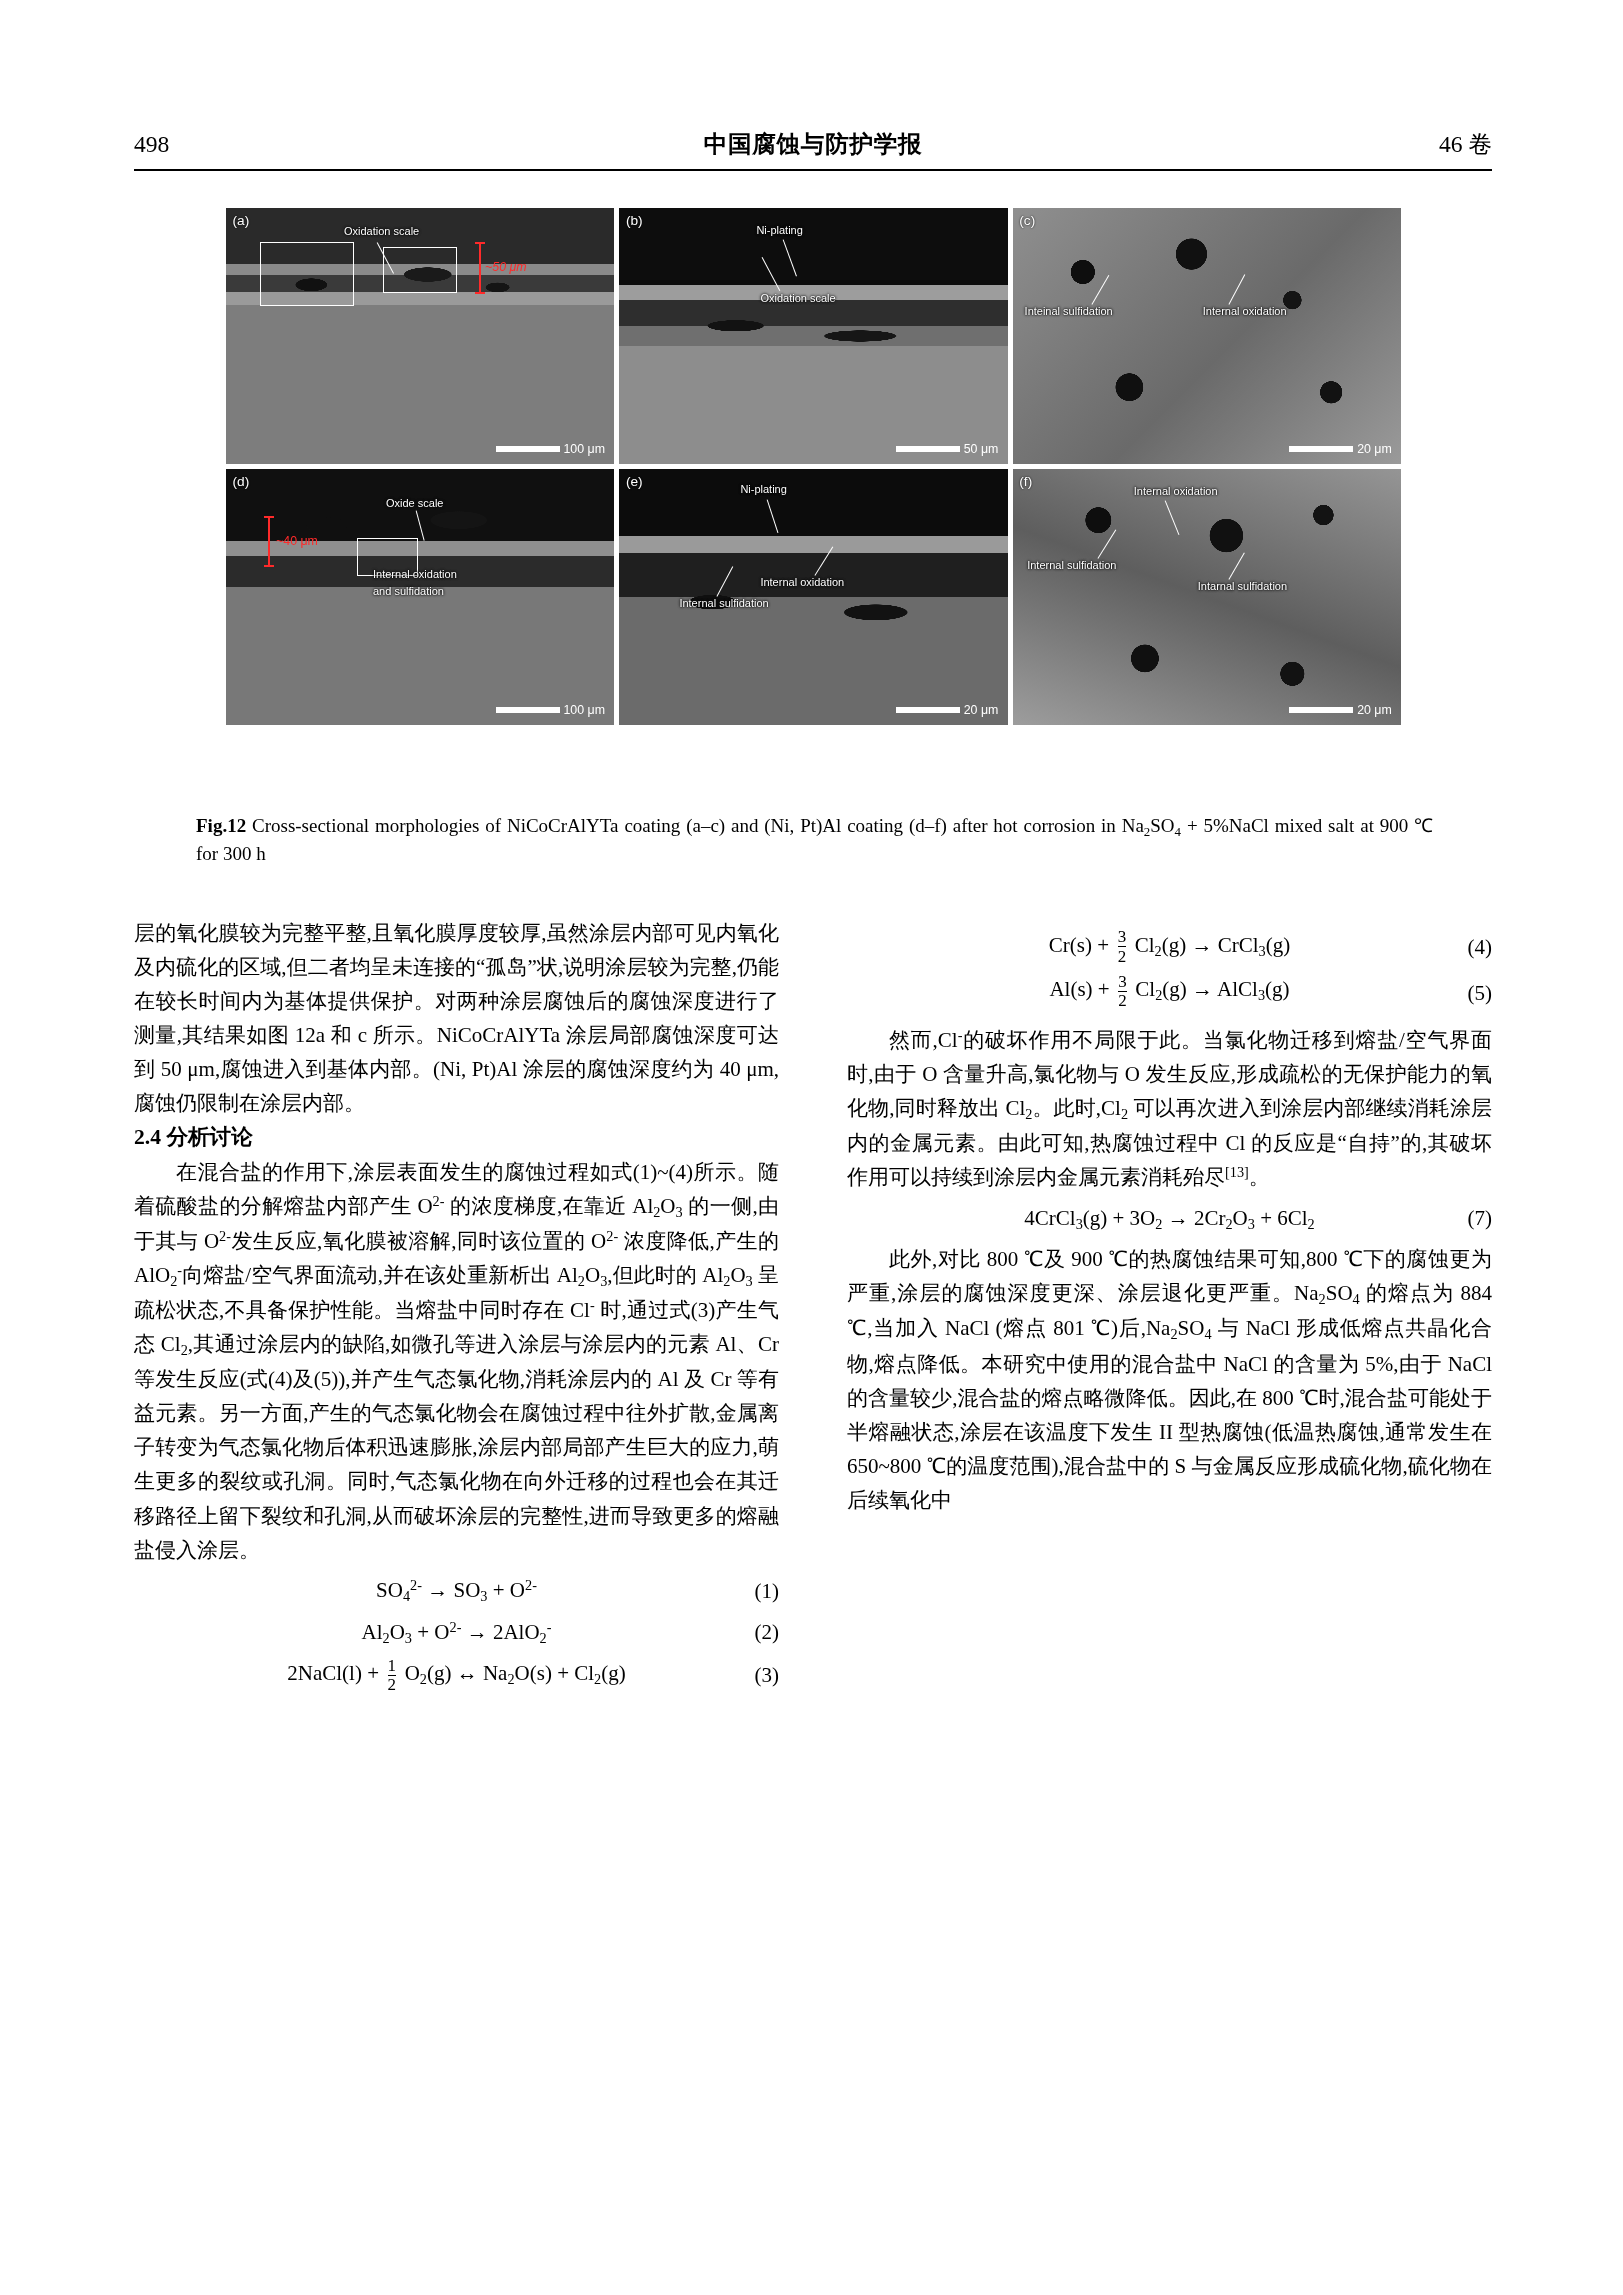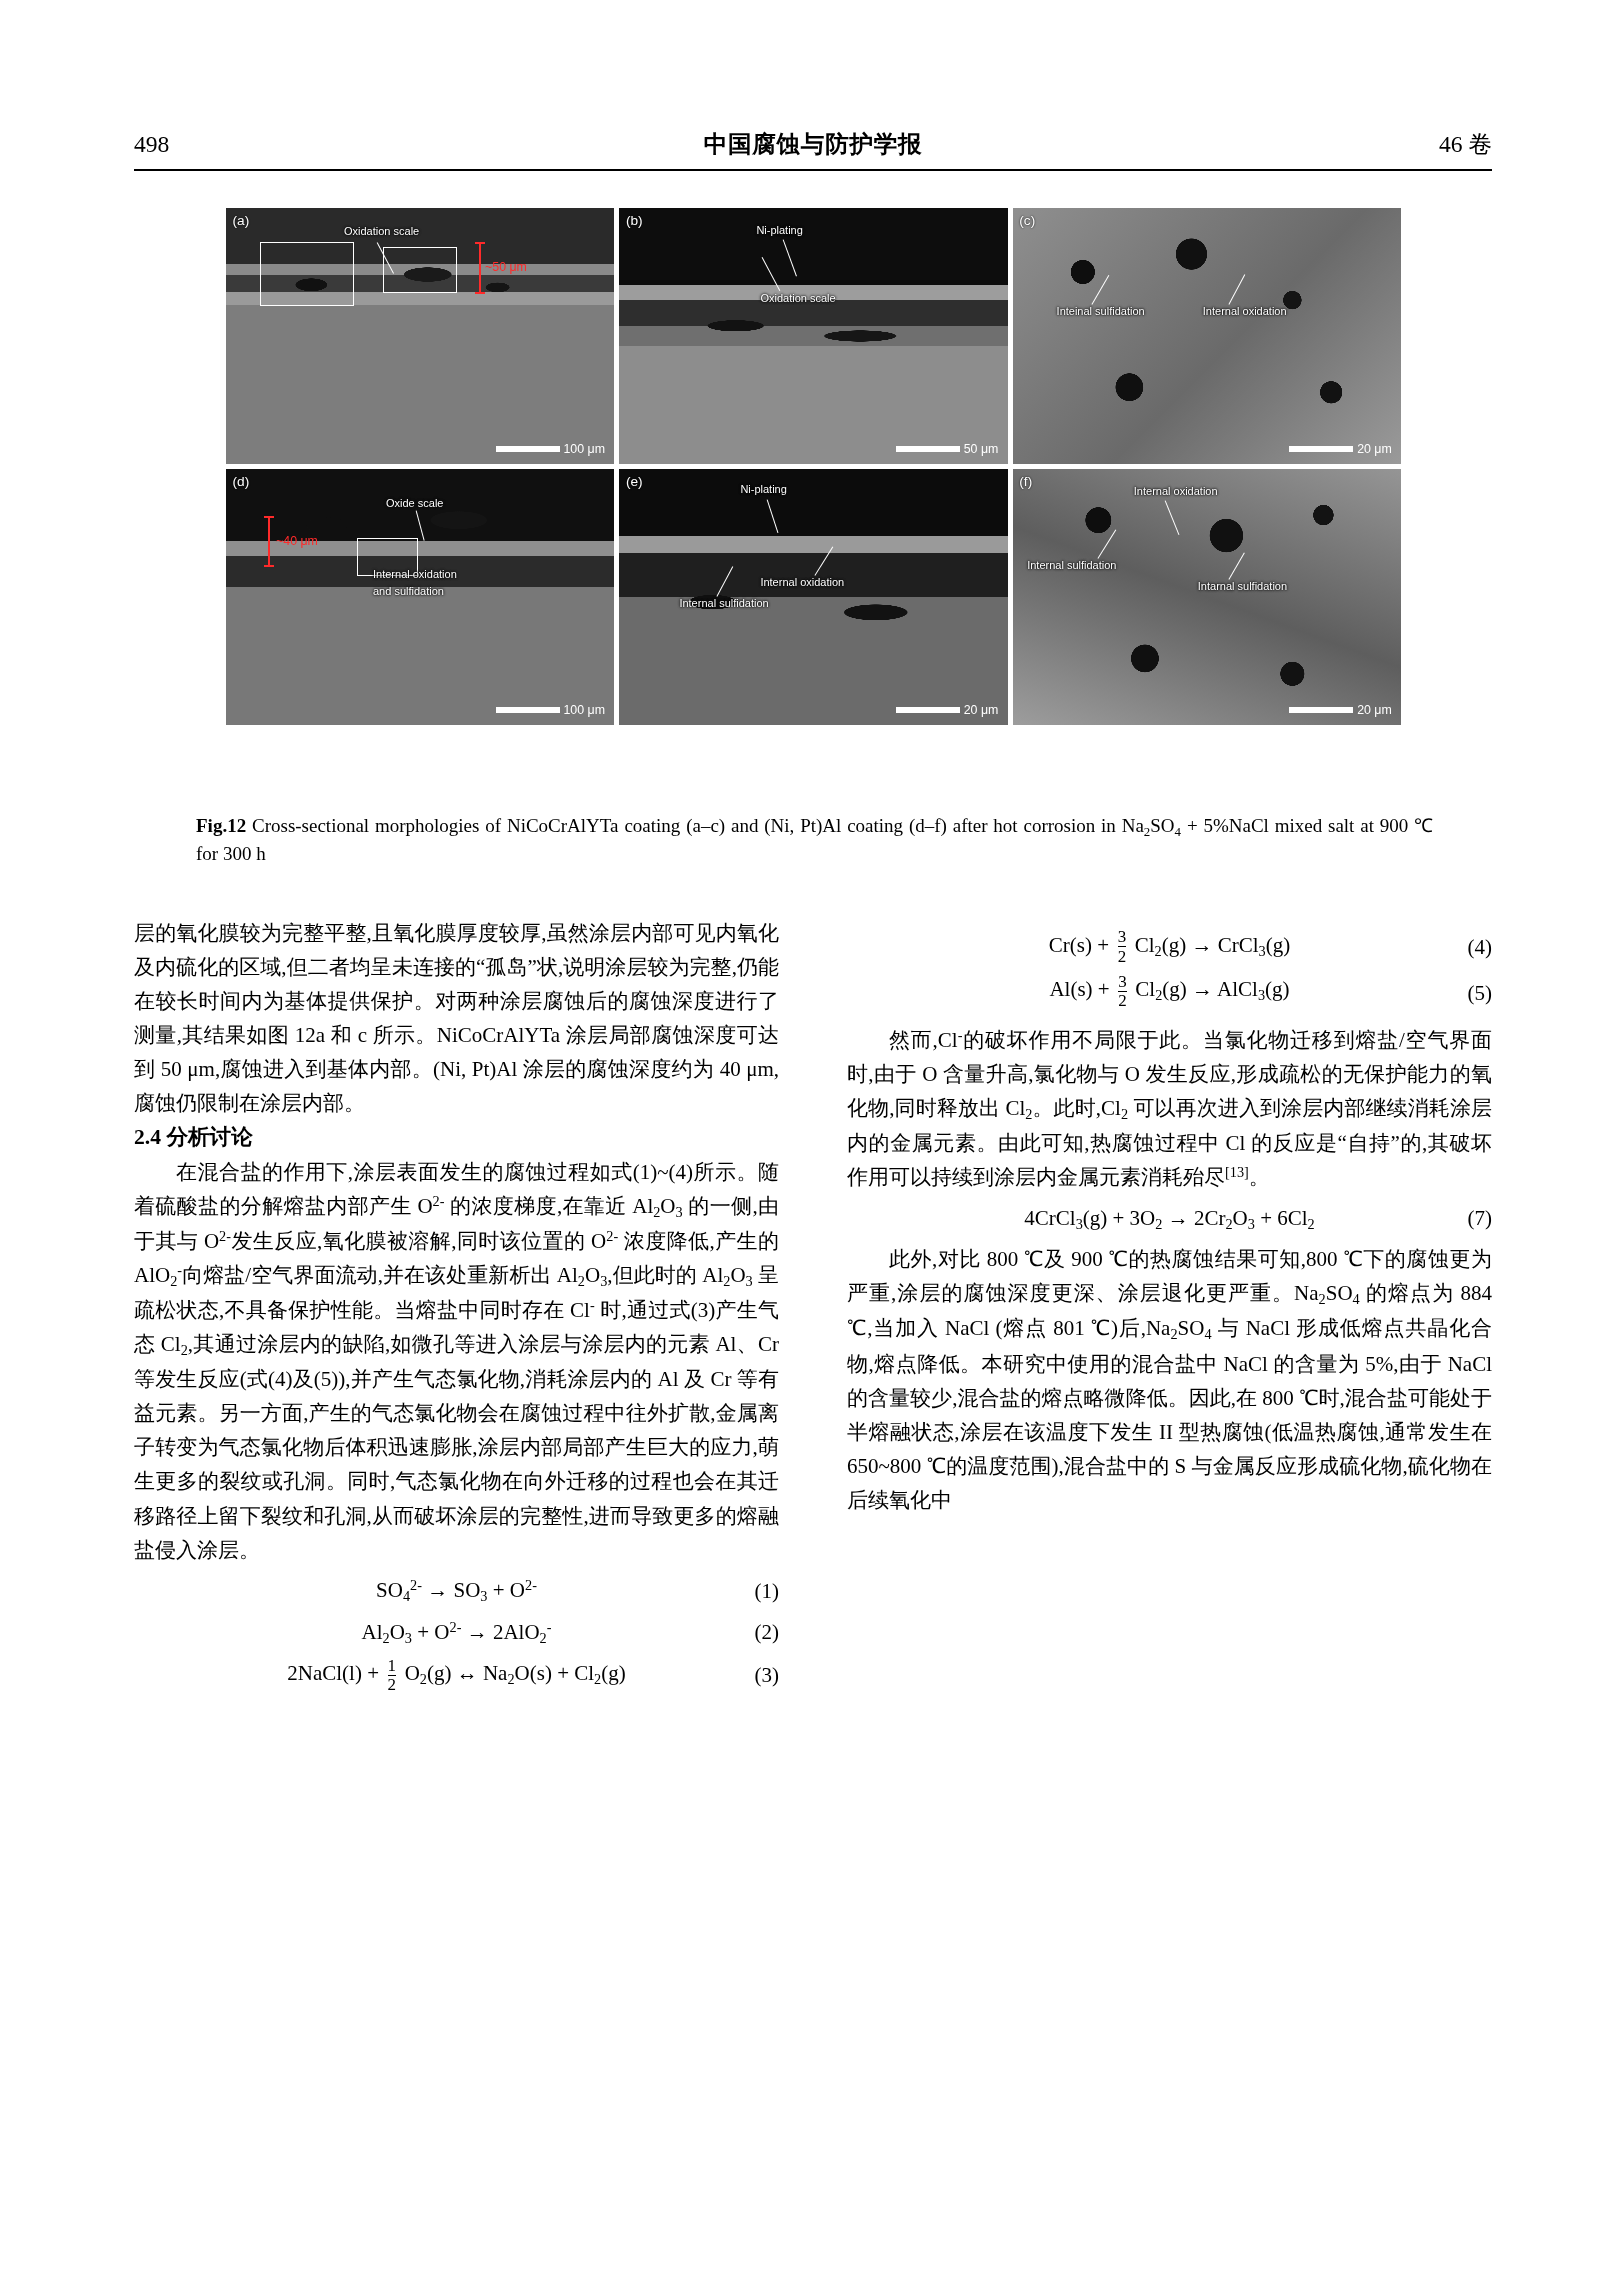--- a/index.html
+++ b/index.html
@@ -220,21 +220,21 @@
   <div class="figure">
 
     <div class="panel">
       <div class="sem-a"></div>
       <div class="whitebox" style="left:34px; top:34px; width:92px; height:62px;"></div>
       <div class="whitebox" style="left:157px; top:39px; width:72px; height:44px;"></div>
       <span class="plabel">(a)</span>
       <span class="annot" style="left:118px; top:17px;">Oxidation scale</span>
       <div class="arrow-line" style="left:151px; top:34px; width:35px; transform:rotate(62deg);"></div>
       <div class="depthbar" style="left:253px; top:34px; height:52px;"></div>
-      <span class="depthmark" style="left:259px; top:52px;">~50 μm</span>
+      <span class="depthmark" style="left:259px; top:52px;font-style:italic;">~50 μm</span>
       <span class="scalebar">
         <span class="bar"></span>
         <span>100 μm</span>
       </span>
     </div>
 
     <div class="panel">
       <div class="sem-b"></div>
       <span class="plabel">(b)</span>
       <span class="annot" style="left:137px; top:15.7px;">Ni-plating</span>
@@ -243,21 +243,21 @@
       <div class="arrow-line" style="left:161px; top:82px; width:38px; transform:rotate(-118deg);"></div>
       <span class="scalebar">
         <span class="bar"></span>
         <span>50 μm</span>
       </span>
     </div>
 
     <div class="panel">
       <div class="sem-c"></div>
       <span class="plabel">(c)</span>
-      <span class="annot" style="left:11.8px; top:97px;margin-left:32px;">Inteinal sulfidation</span>
+      <span class="annot" style="left:11.8px; top:97px;">Inteinal sulfidation</span>
       <div class="arrow-line" style="left:79px; top:96px; width:34px; transform:rotate(-60deg);"></div>
       <span class="annot" style="left:190px; top:97px;">Internal oxidation</span>
       <div class="arrow-line" style="left:216px; top:96px; width:34px; transform:rotate(-62deg);"></div>
       <span class="scalebar">
         <span class="bar"></span>
         <span>20 μm</span>
       </span>
     </div>
 
     <div class="panel">

